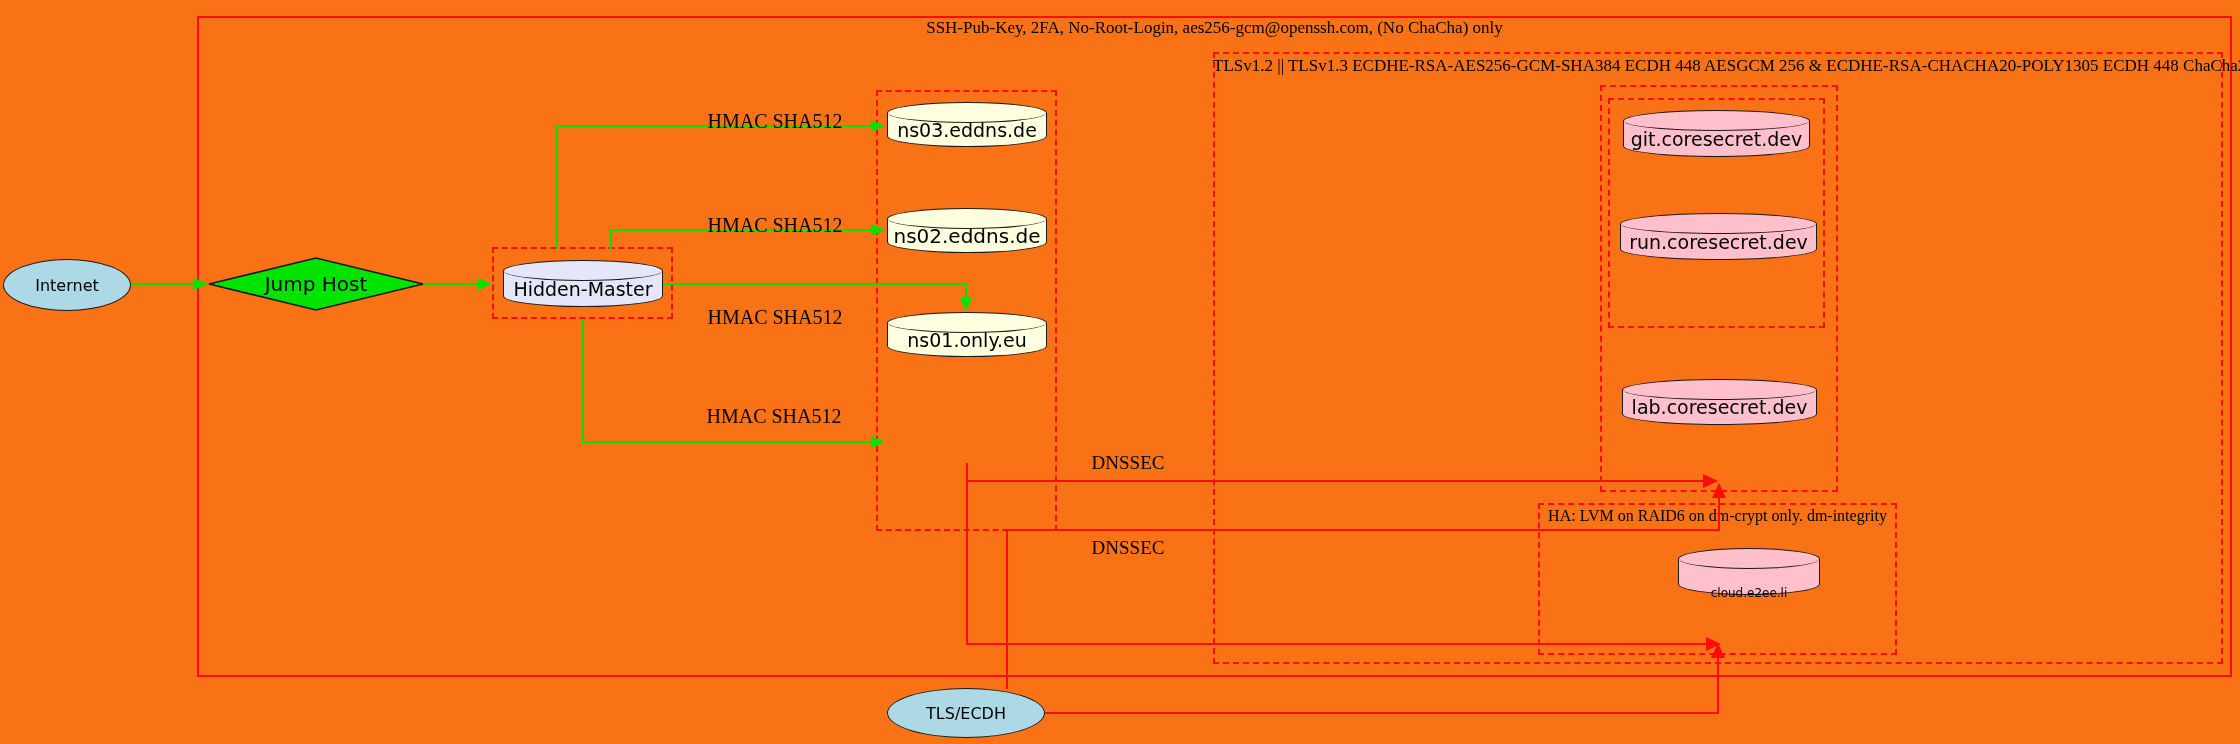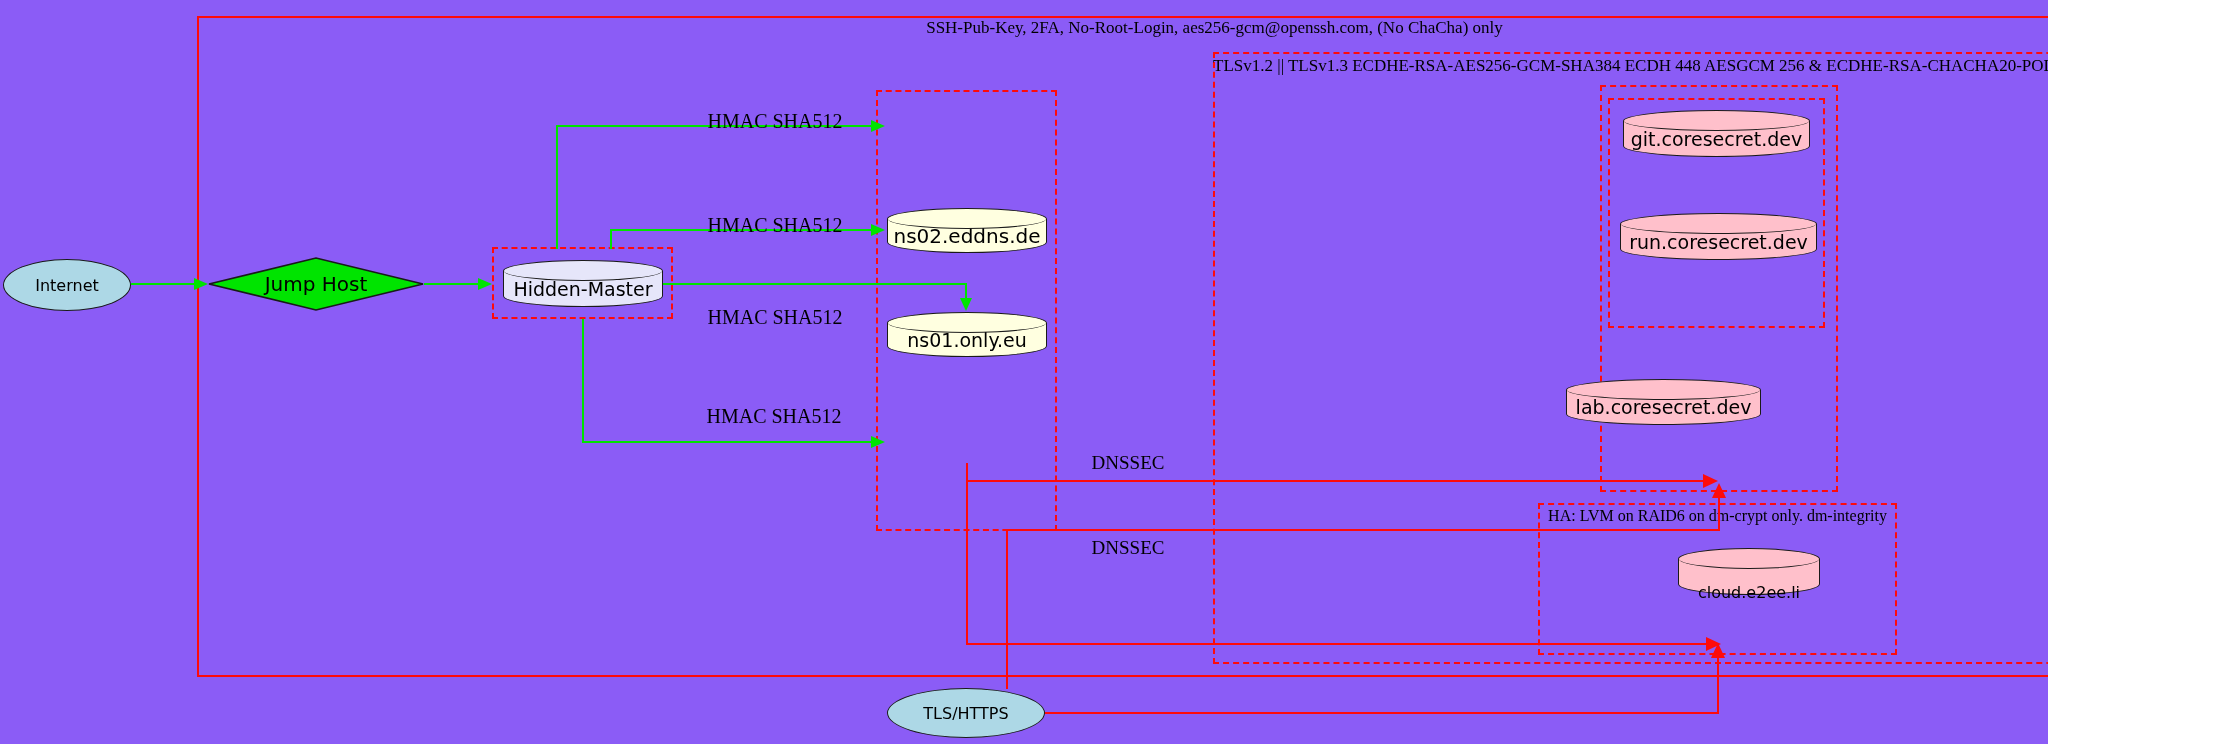--- a/index.html
+++ b/index.html
@@ -1,16 +1,16 @@
 <!DOCTYPE html>
 <html style="--green: #00e400; --red: #fe0b0b; --node-blue: #add8e6; --node-yellow: #ffffe0; --node-pink: #ffc0cb; --node-lavender: #e6e6fa; --stroke: #1a1a1a;"><head>
 <meta charset="utf-8">
 <style>
   html,body{margin:0;padding:0;background:#ffffff;}
-  #canvas{position:relative;width:2048px;height:744px;background:#8b5cf6;overflow:hidden;
+  #canvas{position:relative;width:2240px;height:744px;background:#f97316;overflow:hidden;
           font-family:"DejaVu Sans",sans-serif;color:#000;}
   .abs{position:absolute;box-sizing:border-box;}
   
   .box-solid{border:2px solid var(--red);}
   .box-dash{border:2px dashed var(--red);}
   .cluster-label{font-family:"Liberation Serif",serif;font-size:17px;line-height:1.1;
                  text-align:center;white-space:nowrap;}
   
   .ell{border:1.7px solid var(--stroke);border-radius:50%;display:flex;align-items:center;
        justify-content:center;}
@@ -113,37 +113,40 @@
     <svg width="216" height="54" style="position:absolute;left:0;top:0;">
       <polygon points="1,27 108,1 215,27 108,53" style="fill:var(--green);stroke:var(--stroke);stroke-width:1.7"></polygon>
     </svg>
     <div class="abs diamond-text" style="left:0;top:0;width:216px;height:54px;display:flex;align-items:center;justify-content:center;">Jump Host</div>
   </div>
 
   <div class="abs cyl fill-lavender" style="left:503px;top:260px;width:160px;height:47px;">
     <span class="node-label" style="font-size:19px;">Hidden-Master</span>
   </div>
 
+  <div class="abs cyl fill-yellow" style="left:887px;top:102px;width:160px;height:45px;">
+    <span class="node-label" style="font-size:19px;">ns03.eddns.de</span>
+  </div>
   <div class="abs cyl fill-yellow" style="left:887px;top:208px;width:160px;height:45px;">
     <span class="node-label" style="font-size:20px;">ns02.eddns.de</span>
   </div>
   <div class="abs cyl fill-yellow" style="left:887px;top:312px;width:160px;height:45px;">
     <span class="node-label" style="font-size:19px;">ns01.only.eu</span>
   </div>
 
   <div class="abs cyl fill-pink" style="left:1623px;top:110px;width:187px;height:47px;">
     <span class="node-label" style="font-size:19px;">git.coresecret.dev</span>
   </div>
   <div class="abs cyl fill-pink" style="left:1620px;top:213px;width:197px;height:47px;">
     <span class="node-label" style="font-size:19px;">run.coresecret.dev</span>
   </div>
-  <div class="abs cyl fill-pink" style="left:1566px;top:379px;width:195px;height:46px;">
+  <div class="abs cyl fill-pink" style="left:1622px;top:379px;width:195px;height:46px;">
     <span class="node-label" style="font-size:19px;">lab.coresecret.dev</span>
   </div>
   <div class="abs cyl fill-pink" style="left:1678px;top:548px;width:142px;height:47px;">
-    <span class="node-label" style="font-size:16px;margin-top:32px;">cloud.e2ee.li</span>
+    <span class="node-label" style="font-size:12px;margin-top:32px;">cloud.e2ee.li</span>
   </div>
 
   <div class="abs ell fill-blue" style="left:887px;top:688px;width:158px;height:50px;">
-    <span class="node-label">TLS/HTTPS</span>
+    <span class="node-label">TLS/ECDH</span>
   </div>
 
 </div>
 
 </body></html>

